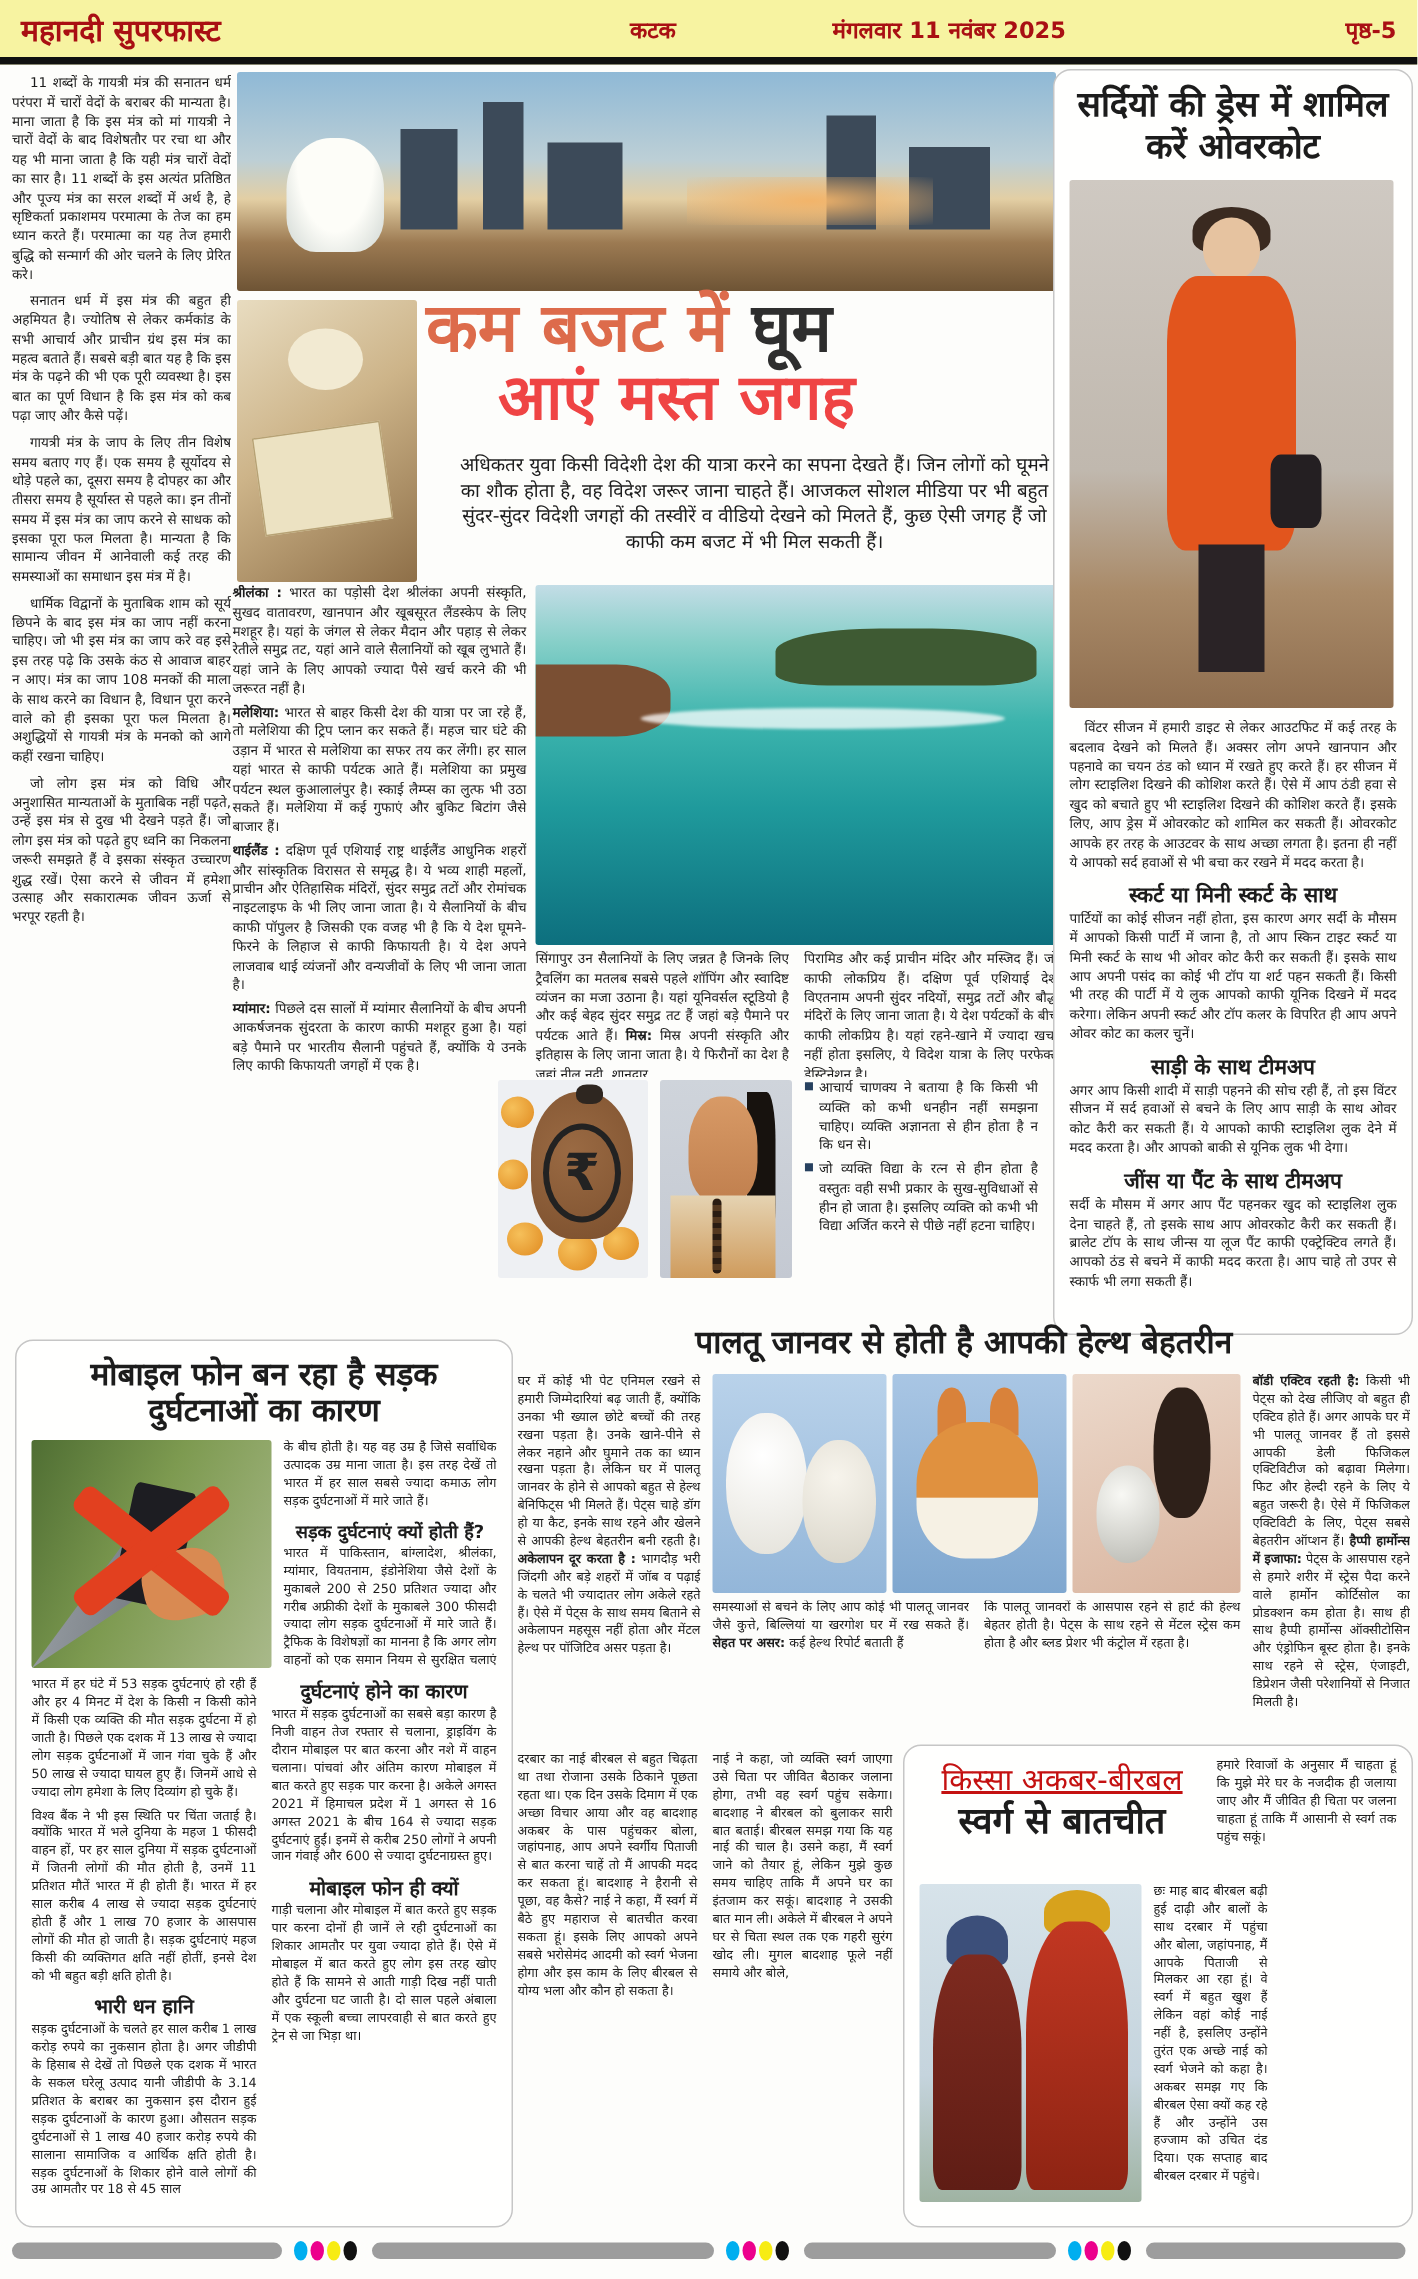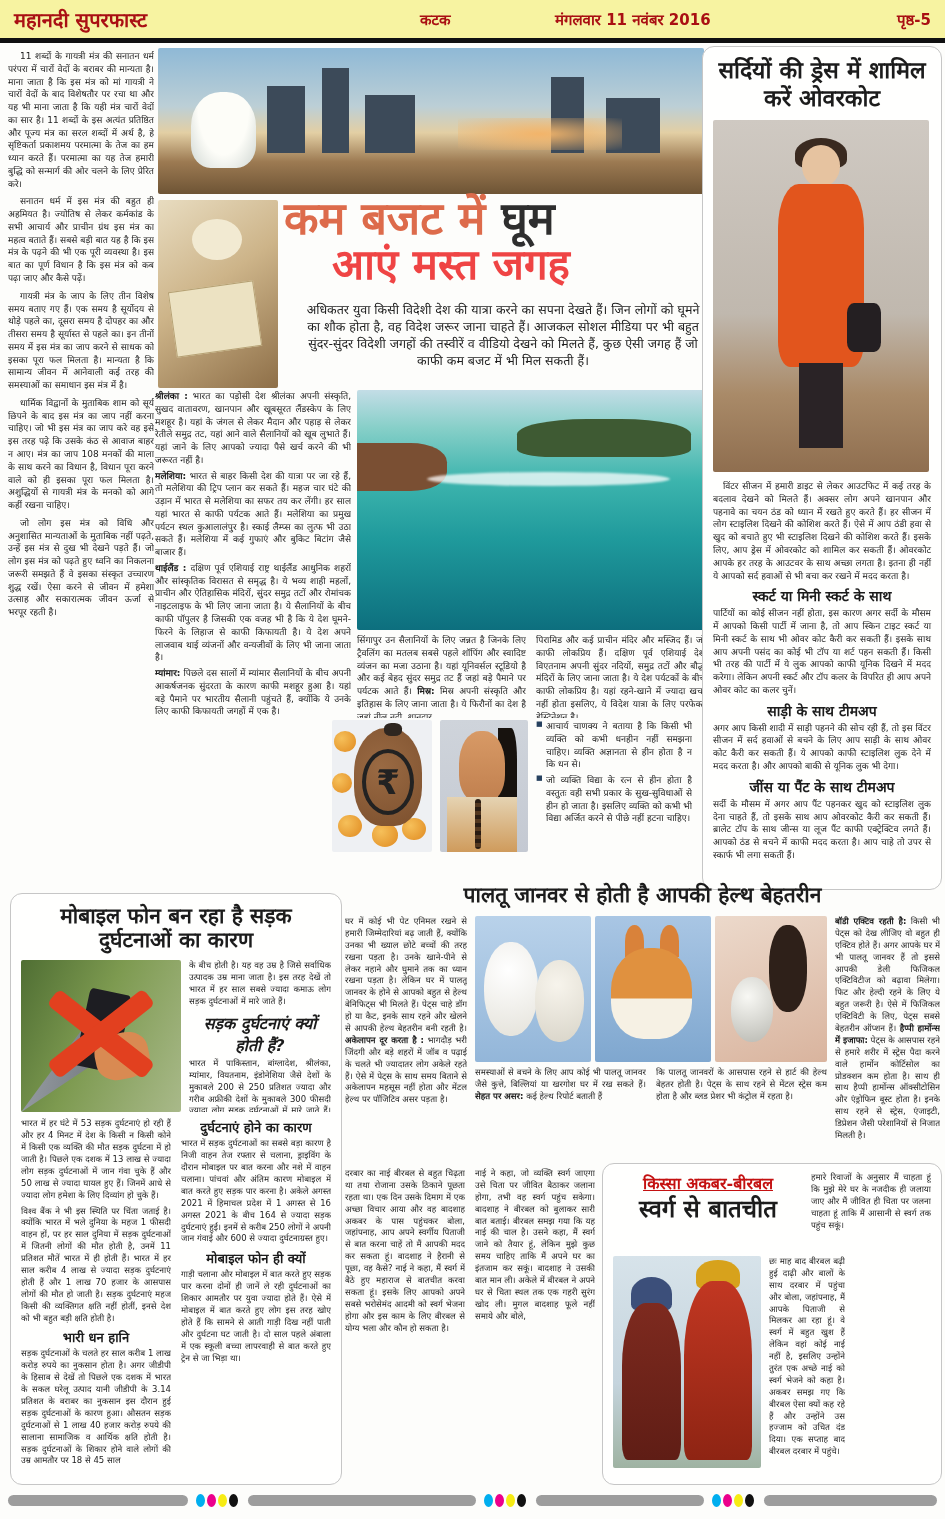--- a/index.html
+++ b/index.html
@@ -76,21 +76,21 @@
   .regbar{position:absolute;top:1495px;height:11px;background:#9d9d9d;border-radius:6px;}
   .dots{position:absolute;top:1494px;display:flex;gap:2px;}
   .dot{width:9px;height:13px;border-radius:50%;}
 </style>
 </head>
 <body>
 
 <div class="abs masthead">
   <span class="abs mh" style="left:14px;top:6px;font-size:20px;">महानदी सुपरफास्ट</span>
   <span class="abs mh" style="left:420px;top:9px;font-size:15px;">कटक</span>
-  <span class="abs mh" style="left:555px;top:9px;font-size:15px;">मंगलवार 11 नवंबर 2016</span>
+  <span class="abs mh" style="left:555px;top:9px;font-size:15px;">मंगलवार 11 नवंबर 2025</span>
   <span class="abs mh" style="right:14px;top:9px;font-size:15px;">पृष्ठ-5</span>
 </div>
 
 <div class="abs hide" style="left:8px;top:50px;width:146px;height:832px;">
   <p class="b9 just" style="margin:0 0 5px;text-indent:12px;">11 शब्दों के गायत्री मंत्र की सनातन धर्म परंपरा में चारों वेदों के बराबर की मान्यता है। माना जाता है कि इस मंत्र को मां गायत्री ने चारों वेदों के बाद विशेषतौर पर रचा था और यह भी माना जाता है कि यही मंत्र चारों वेदों का सार है। 11 शब्दों के इस अत्यंत प्रतिष्ठित और पूज्य मंत्र का सरल शब्दों में अर्थ है, हे सृष्टिकर्ता प्रकाशमय परमात्मा के तेज का हम ध्यान करते हैं। परमात्मा का यह तेज हमारी बुद्धि को सन्मार्ग की ओर चलने के लिए प्रेरित करे।</p>
   <p class="b9 just" style="margin:0 0 5px;text-indent:12px;">सनातन धर्म में इस मंत्र की बहुत ही अहमियत है। ज्योतिष से लेकर कर्मकांड के सभी आचार्य और प्राचीन ग्रंथ इस मंत्र का महत्व बताते हैं। सबसे बड़ी बात यह है कि इस मंत्र के पढ़ने की भी एक पूरी व्यवस्था है। इस बात का पूर्ण विधान है कि इस मंत्र को कब पढ़ा जाए और कैसे पढ़ें।</p>
   <p class="b9 just" style="margin:0 0 5px;text-indent:12px;">गायत्री मंत्र के जाप के लिए तीन विशेष समय बताए गए हैं। एक समय है सूर्योदय से थोड़े पहले का, दूसरा समय है दोपहर का और तीसरा समय है सूर्यास्त से पहले का। इन तीनों समय में इस मंत्र का जाप करने से साधक को इसका पूरा फल मिलता है। मान्यता है कि सामान्य जीवन में आनेवाली कई तरह की समस्याओं का समाधान इस मंत्र में है।</p>
   <p class="b9 just" style="margin:0 0 5px;text-indent:12px;">धार्मिक विद्वानों के मुताबिक शाम को सूर्य छिपने के बाद इस मंत्र का जाप नहीं करना चाहिए। जो भी इस मंत्र का जाप करे वह इसे इस तरह पढ़े कि उसके कंठ से आवाज बाहर न आए। मंत्र का जाप 108 मनकों की माला के साथ करने का विधान है, विधान पूरा करने वाले को ही इसका पूरा फल मिलता है। अशुद्धियों से गायत्री मंत्र के मनको को आगे कहीं रखना चाहिए।</p>
   <p class="b9 just" style="margin:0 0 5px;text-indent:12px;">जो लोग इस मंत्र को विधि और अनुशासित मान्यताओं के मुताबिक नहीं पढ़ते, उन्हें इस मंत्र से दुख भी देखने पड़ते हैं। जो लोग इस मंत्र को पढ़ते हुए ध्वनि का निकलना जरूरी समझते हैं वे इसका संस्कृत उच्चारण शुद्ध रखें। ऐसा करने से जीवन में हमेशा उत्साह और सकारात्मक जीवन ऊर्जा से भरपूर रहती है।</p>
 </div>
@@ -191,21 +191,21 @@
   <div style="display:flex;gap:8px;margin:0 10px;">
     <div class="photo roadx" style="position:relative;width:160px;height:152px;flex:none;">
       <div class="road"></div>
       <div class="phone"></div>
       <div class="hand"></div>
       <div class="x1"></div>
       <div class="x2"></div>
     </div>
     <div class="hide" style="width:142px;height:152px;">
       <div class="b85 just">के बीच होती है। यह वह उम्र है जिसे सर्वाधिक उत्पादक उम्र माना जाता है। इस तरह देखें तो भारत में हर साल सबसे ज्यादा कमाऊ लोग सड़क दुर्घटनाओं में मारे जाते हैं।</div>
-      <div class="subhead" style="font-size:16px;font-style:italic;">सड़क दुर्घटनाएं क्यों होती हैं?</div>
+      <div class="subhead" style="font-size:12px;">सड़क दुर्घटनाएं क्यों होती हैं?</div>
       <div class="b85 just">भारत में पाकिस्तान, बांग्लादेश, श्रीलंका, म्यांमार, वियतनाम, इंडोनेशिया जैसे देशों के मुकाबले 200 से 250 प्रतिशत ज्यादा और गरीब अफ्रीकी देशों के मुकाबले 300 फीसदी ज्यादा लोग सड़क दुर्घटनाओं में मारे जाते हैं। ट्रैफिक के विशेषज्ञों का मानना है कि अगर लोग वाहनों को एक समान नियम से सुरक्षित चलाएं और सुरक्षित यंत्रों का इस्तेमाल करें तो सड़क दुर्घटनाओं में 50 फीसदी तक की कमी हो सकती है।</div>
     </div>
   </div>
   <div style="display:flex;gap:10px;margin:6px 10px 0;">
     <div class="hide" style="width:150px;height:390px;">
       <div class="b85 just">भारत में हर घंटे में 53 सड़क दुर्घटनाएं हो रही हैं और हर 4 मिनट में देश के किसी न किसी कोने में किसी एक व्यक्ति की मौत सड़क दुर्घटना में हो जाती है। पिछले एक दशक में 13 लाख से ज्यादा लोग सड़क दुर्घटनाओं में जान गंवा चुके हैं और 50 लाख से ज्यादा घायल हुए हैं। जिनमें आधे से ज्यादा लोग हमेशा के लिए दिव्यांग हो चुके हैं।</div>
       <div class="b85 just" style="margin-top:4px;">विश्व बैंक ने भी इस स्थिति पर चिंता जताई है। क्योंकि भारत में भले दुनिया के महज 1 फीसदी वाहन हों, पर हर साल दुनिया में सड़क दुर्घटनाओं में जितनी लोगों की मौत होती है, उनमें 11 प्रतिशत मौतें भारत में ही होती हैं। भारत में हर साल करीब 4 लाख से ज्यादा सड़क दुर्घटनाएं होती हैं और 1 लाख 70 हजार के आसपास लोगों की मौत हो जाती है। सड़क दुर्घटनाएं महज किसी की व्यक्तिगत क्षति नहीं होतीं, इनसे देश को भी बहुत बड़ी क्षति होती है।</div>
       <div class="subhead" style="font-size:13px;">भारी धन हानि</div>
       <div class="b85 just">सड़क दुर्घटनाओं के चलते हर साल करीब 1 लाख करोड़ रुपये का नुकसान होता है। अगर जीडीपी के हिसाब से देखें तो पिछले एक दशक में भारत के सकल घरेलू उत्पाद यानी जीडीपी के 3.14 प्रतिशत के बराबर का नुकसान इस दौरान हुई सड़क दुर्घटनाओं के कारण हुआ। औसतन सड़क दुर्घटनाओं से 1 लाख 40 हजार करोड़ रुपये की सालाना सामाजिक व आर्थिक क्षति होती है। सड़क दुर्घटनाओं के शिकार होने वाले लोगों की उम्र आमतौर पर 18 से 45 साल</div>
     </div>
@@ -261,21 +261,21 @@
 </div>
 
 <div class="abs" style="left:345px;top:1168px;width:250px;height:315px;display:flex;gap:10px;">
   <div class="b85 just hide" style="width:120px;height:315px;">दरबार का नाई बीरबल से बहुत चिढ़ता था तथा रोजाना उसके ठिकाने पूछता रहता था। एक दिन उसके दिमाग में एक अच्छा विचार आया और वह बादशाह अकबर के पास पहुंचकर बोला, जहांपनाह, आप अपने स्वर्गीय पिताजी से बात करना चाहें तो मैं आपकी मदद कर सकता हूं। बादशाह ने हैरानी से पूछा, वह कैसे? नाई ने कहा, मैं स्वर्ग में बैठे हुए महाराज से बातचीत करवा सकता हूं। इसके लिए आपको अपने सबसे भरोसेमंद आदमी को स्वर्ग भेजना होगा और इस काम के लिए बीरबल से योग्य भला और कौन हो सकता है।</div>
   <div class="b85 just hide" style="width:120px;height:315px;">नाई ने कहा, जो व्यक्ति स्वर्ग जाएगा उसे चिता पर जीवित बैठाकर जलाना होगा, तभी वह स्वर्ग पहुंच सकेगा। बादशाह ने बीरबल को बुलाकर सारी बात बताई। बीरबल समझ गया कि यह नाई की चाल है। उसने कहा, मैं स्वर्ग जाने को तैयार हूं, लेकिन मुझे कुछ समय चाहिए ताकि मैं अपने घर का इंतजाम कर सकूं। बादशाह ने उसकी बात मान ली। अकेले में बीरबल ने अपने घर से चिता स्थल तक एक गहरी सुरंग खोद ली। मुगल बादशाह फूले नहीं समाये और बोले,</div>
 </div>
 
 <div class="abs box hide" style="left:602px;top:1163px;width:338px;height:320px;">
   <div style="display:flex;gap:8px;margin:8px 10px 0;">
     <div style="width:190px;text-align:center;">
-      <div class="red-kicker" style="font-weight:bold;font-size:16px;">किस्सा अकबर-बीरबल</div>
+      <div class="red-kicker" style="font-weight:normal;font-size:20px;">किस्सा अकबर-बीरबल</div>
       <div style="font-weight:bold;font-size:24px;line-height:1.1;margin-top:2px;">स्वर्ग से बातचीत</div>
     </div>
     <div class="b85 just hide" style="width:120px;height:78px;">हमारे रिवाजों के अनुसार मैं चाहता हूं कि मुझे मेरे घर के नजदीक ही जलाया जाए और मैं जीवित ही चिता पर जलना चाहता हूं ताकि मैं आसानी से स्वर्ग तक पहुंच सकूं।</div>
   </div>
   <div style="display:flex;gap:8px;margin:6px 10px 0;">
     <div class="photo birbalart" style="position:relative;width:148px;height:212px;flex:none;">
       <div class="tur1"></div>
       <div class="fig1"></div>
       <div class="tur2"></div>
       <div class="fig2"></div>

